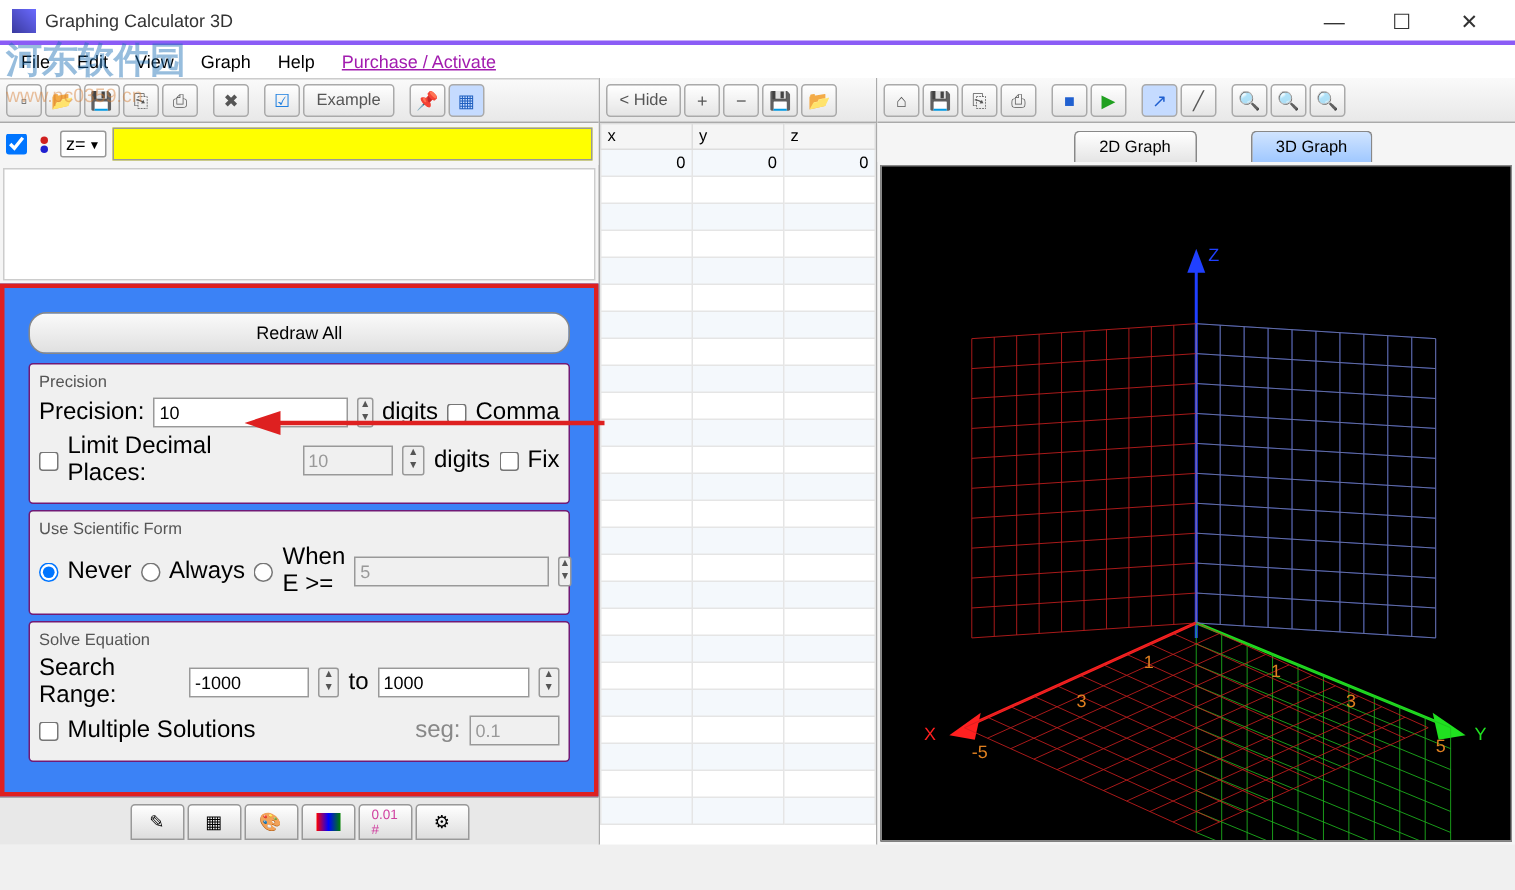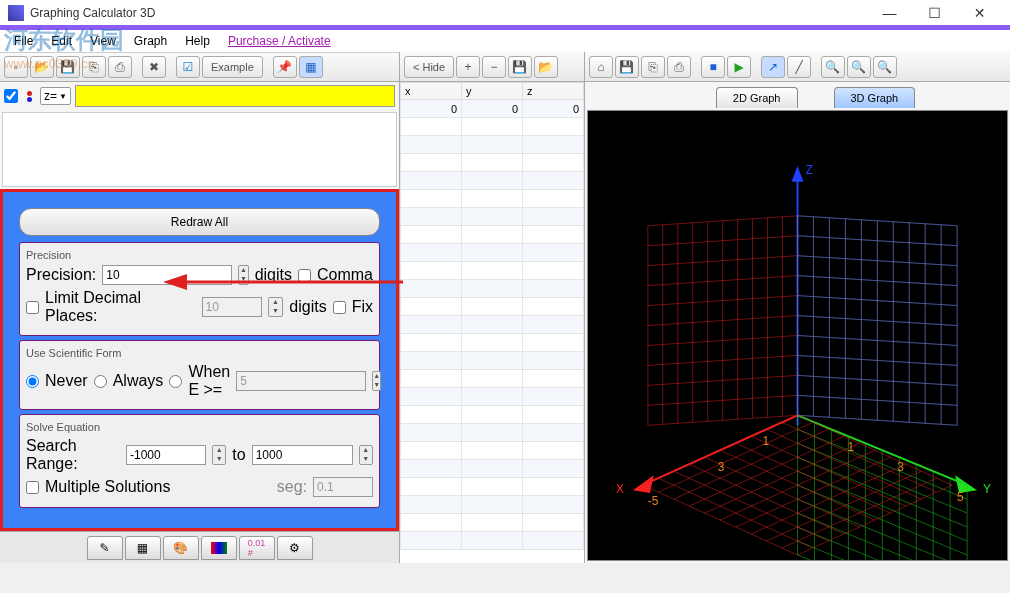--- a/index.html
+++ b/index.html
@@ -1,18 +1,18 @@
 <!DOCTYPE html>
 <html><head>
 <meta charset="utf-8">
 <style>
 * { box-sizing: border-box; margin: 0; padding: 0; font-family: "Segoe UI", Tahoma, sans-serif; font-size: 12px; }
 body { background: #f0f0f0; width: 1010px; height: 593px; overflow: hidden; position: relative; }
 
-.titlebar { height: 30px; background: #fff; border-bottom: 5px solid #8b5cf6; display: flex; align-items: center; padding: 0 8px; }
+.titlebar { height: 30px; background: #fff; border-bottom: 3px solid #8b5cf6; display: flex; align-items: center; padding: 0 8px; }
 .titlebar .icon { width: 16px; height: 16px; background: linear-gradient(45deg,#3a3a9e,#6a6aff); margin-right: 6px; }
 .titlebar .title { flex: 1; color: #333; }
 .titlebar .winbtns { display: flex; }
 .titlebar .winbtn { width: 45px; height: 28px; display: flex; align-items: center; justify-content: center; color: #333; cursor: pointer; font-size: 14px; }
 
 .menubar { height: 22px; background: #fff; display: flex; align-items: center; padding: 0 6px; gap: 2px; }
 .menubar .mitem { padding: 2px 8px; cursor: pointer; }
 .menubar .mitem.green { color: #a21caf; text-decoration: underline; }
 
 .toolbar { height: 30px; background: linear-gradient(#fafafa,#e8e8e8); border-top: 1px solid #ccc; border-bottom: 1px solid #aaa; display: flex; align-items: center; padding: 0 4px; gap: 2px; }

